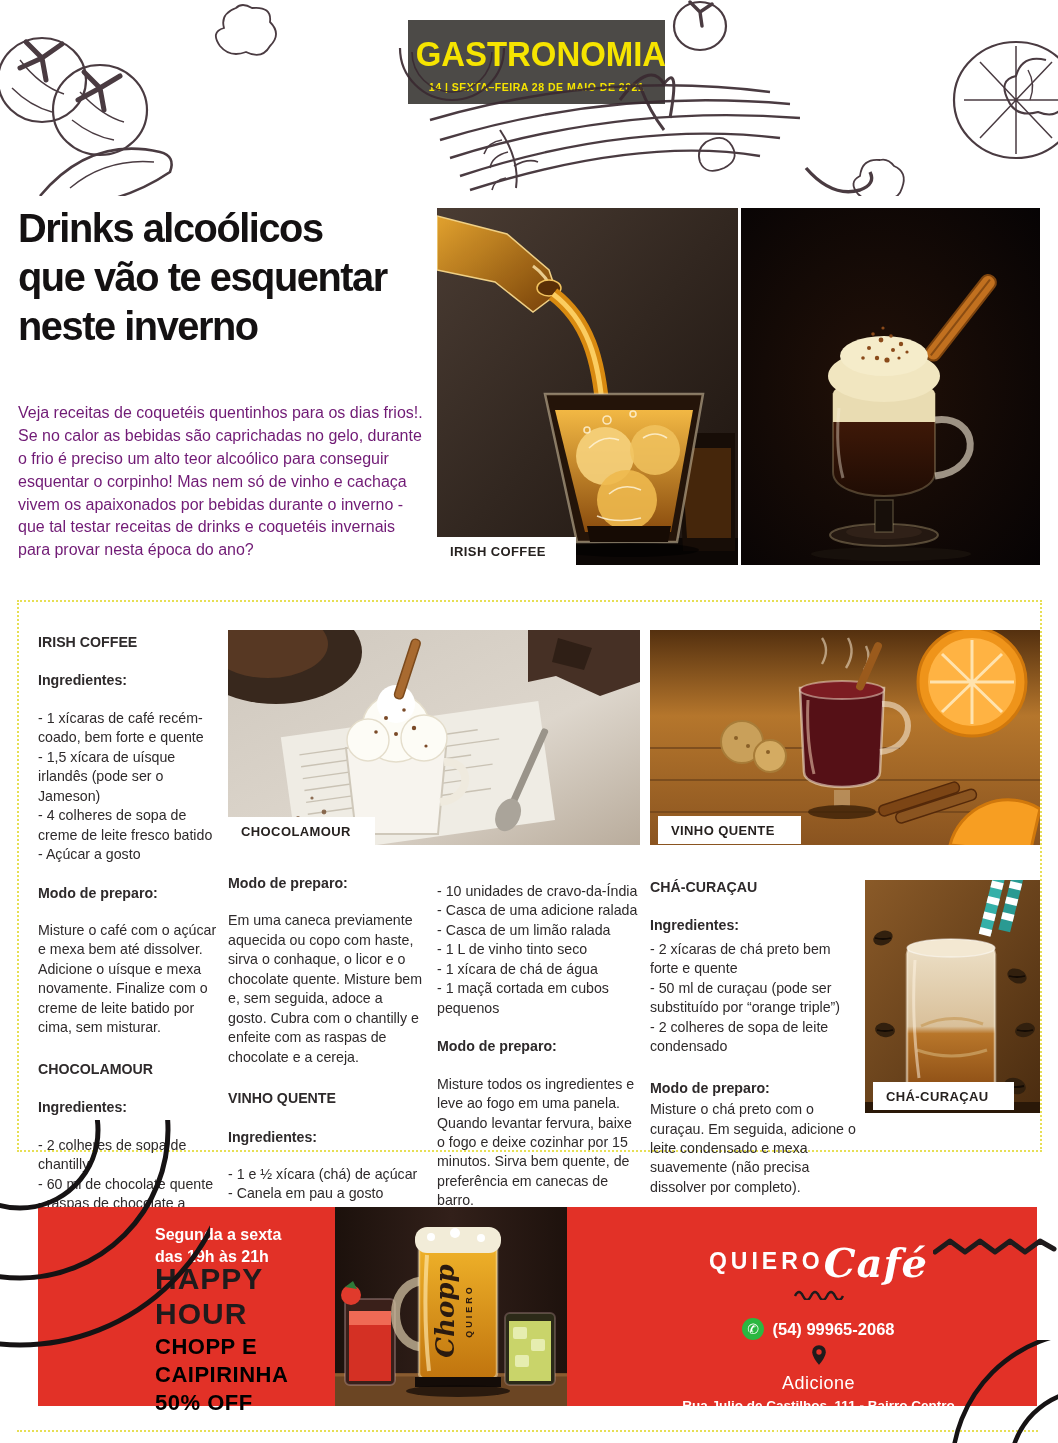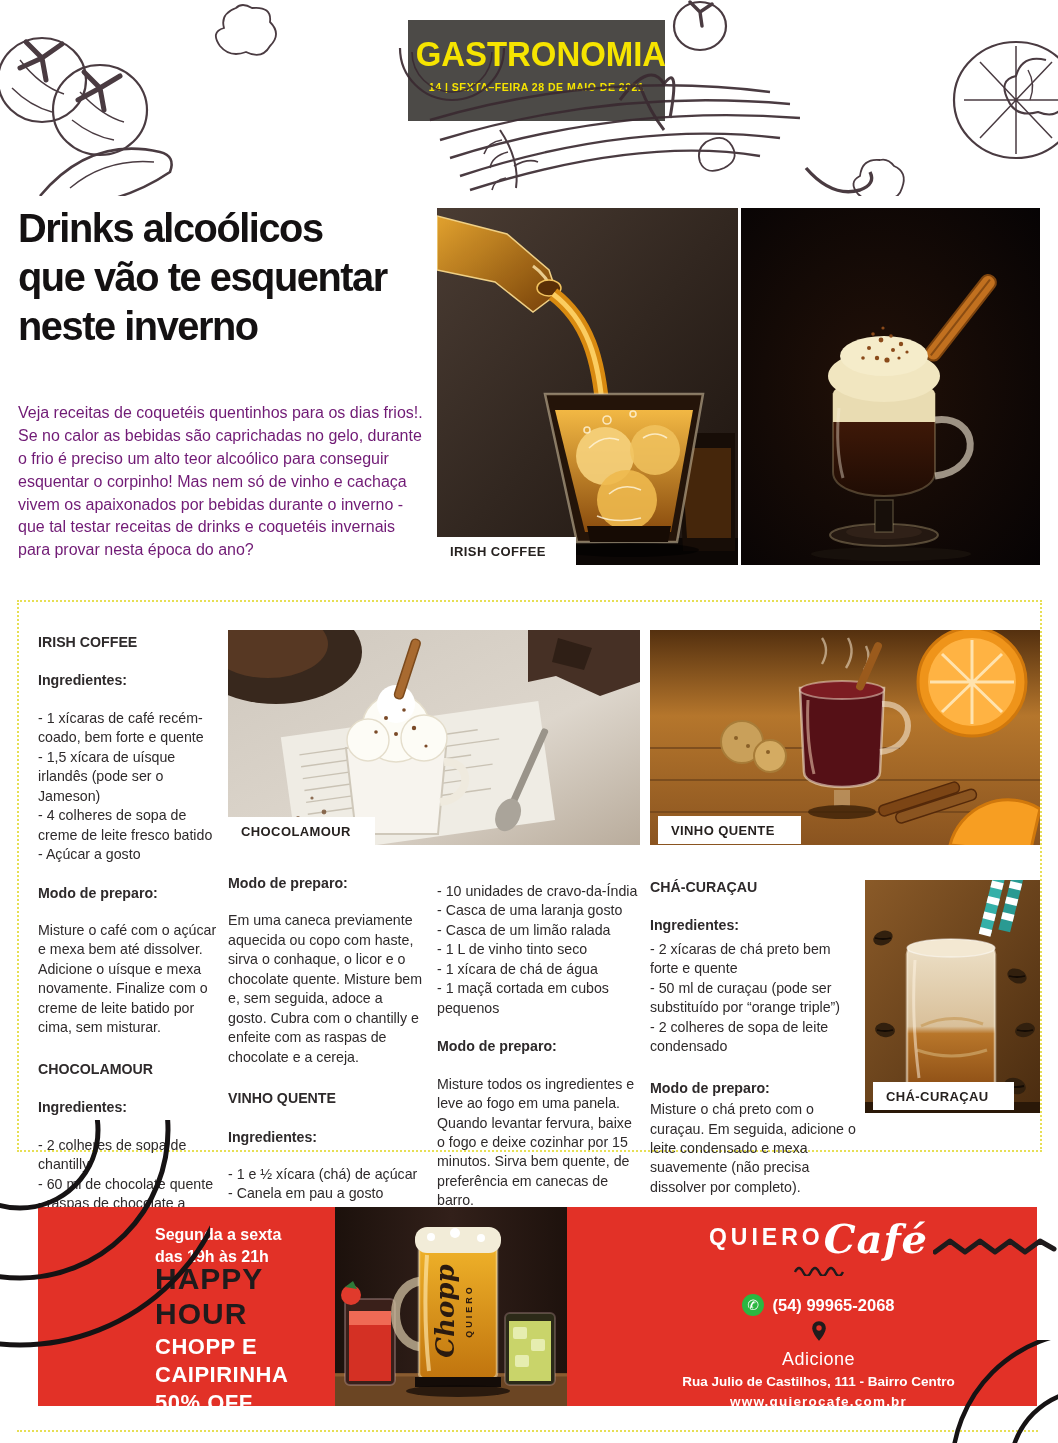--- a/index.html
+++ b/index.html
@@ -1,21 +1,21 @@
 <!DOCTYPE html>
 <html><head>
 <meta charset="utf-8">
 <style>
   html,body{margin:0;padding:0;background:#ffffff;}
   .page{position:relative;width:1058px;height:1443px;background:#fff;overflow:hidden;
         font-family:"Liberation Sans","DejaVu Sans",sans-serif;color:#262122;}
   .abs{position:absolute;}
 
   
-  .masthead-box{left:408px;top:20px;width:257px;height:101px;background:#4c4a47;text-align:center;z-index:3;}
+  .masthead-box{left:408px;top:20px;width:257px;height:84px;background:#4c4a47;text-align:center;z-index:3;}
   .masthead-title{margin-top:14px;font-size:35px;font-weight:bold;color:#f6e400;letter-spacing:0;
                   transform:scaleX(.94);transform-origin:center;}
   .masthead-date{margin-top:7px;font-size:10.5px;font-weight:bold;color:#f6e400;letter-spacing:.5px;}
 
   
   .headline{left:18px;top:204px;width:425px;font-size:41px;line-height:1.2;font-weight:bold;color:#141112;
             letter-spacing:-1.5px;white-space:pre-line;transform:scaleX(.97);transform-origin:left top;}
   .intro{left:18px;top:402px;width:410px;font-size:16px;line-height:1.43;color:#701a75;}
 
   .photo{overflow:hidden;}
@@ -31,23 +31,23 @@
   .r-list{margin:18px 0 0 0;}
   .r-list.tight{margin:4px 0 0 0;}
   .r-method{margin:18px 0 0 0;}
   .r-method.tight{margin:2px 0 0 0;}
   .r-gap{margin-top:22px;}
 
   
   .ad-box{left:38px;top:1207px;width:999px;height:199px;background:#e23127;z-index:1;}
   .ad-schedule{left:117px;top:17px;font-size:16px;font-weight:bold;color:#fff;line-height:1.35;white-space:pre-line;}
   .ad-happy{left:117px;top:55px;font-size:30px;font-weight:bold;color:#1f1b1c;line-height:1.15;letter-spacing:1px;white-space:pre-line;}
-  .ad-promo{left:117px;top:126px;font-size:22px;font-weight:bold;color:#ffffff;line-height:1.28;letter-spacing:.5px;white-space:pre-line;}
+  .ad-promo{left:117px;top:126px;font-size:22px;font-weight:bold;color:#000000;line-height:1.28;letter-spacing:.5px;white-space:pre-line;}
   .ad-right{left:562px;top:0;width:437px;height:199px;text-align:center;color:#fff;}
-  .brand{margin-top:8px;}
+  .brand{margin-top:32px;}
   .brand-caps{font-size:23px;font-weight:bold;letter-spacing:4px;vertical-align:8px;}
   .brand-script{font-family:"DejaVu Serif",serif;font-style:italic;font-weight:bold;font-size:40px;letter-spacing:1px;}
   .phone-row{margin-top:14px;font-size:16.5px;font-weight:bold;display:flex;align-items:center;justify-content:center;gap:8px;}
   .wa-icon{width:22px;height:22px;border-radius:50%;background:#2bb741;color:#fff;font-size:14px;line-height:22px;}
   .city{margin-top:3px;font-size:18px;letter-spacing:.5px;}
   .addr{margin-top:4px;font-size:13.5px;font-weight:bold;}
   .hours{margin-top:5px;font-size:13.5px;font-weight:bold;}
   .site{margin-top:5px;font-size:13.5px;font-weight:bold;letter-spacing:1.2px;}
   .deco{z-index:4;pointer-events:none;}
   .bottom-dots{left:17px;top:1430px;width:1021px;border-top:2px dotted #e7df55;}
@@ -370,21 +370,21 @@
     <div class="r-head">Ingredientes:</div>
     <div class="r-list">
         <div>- 1 e ½ xícara (chá) de açúcar</div>
         <div>- Canela em pau a gosto</div>
       </div>
   </div>
 
   <div class="abs rcol" style="left:437px;top:874px;width:206px;">
     <div class="r-list" style="margin-top:8px;">
         <div>- 10 unidades de cravo-da-Índia</div>
-        <div>- Casca de uma laranja gosto</div>
+        <div>- Casca de uma adicione ralada</div>
         <div>- Casca de um limão ralada</div>
         <div>- 1 L de vinho tinto seco</div>
         <div>- 1 xícara de chá de água</div>
         <div>- 1 maçã cortada em cubos pequenos</div>
       </div>
     <div class="r-head">Modo de preparo:</div>
     <div class="r-method">Misture todos os ingredientes e leve ao fogo em uma panela. Quando levantar fervura, baixe o fogo e deixe cozinhar por 15 minutos. Sirva bem quente, de preferência em canecas de barro.</div>
   </div>
 
   <div class="abs rcol" style="left:650px;top:878px;width:208px;">

